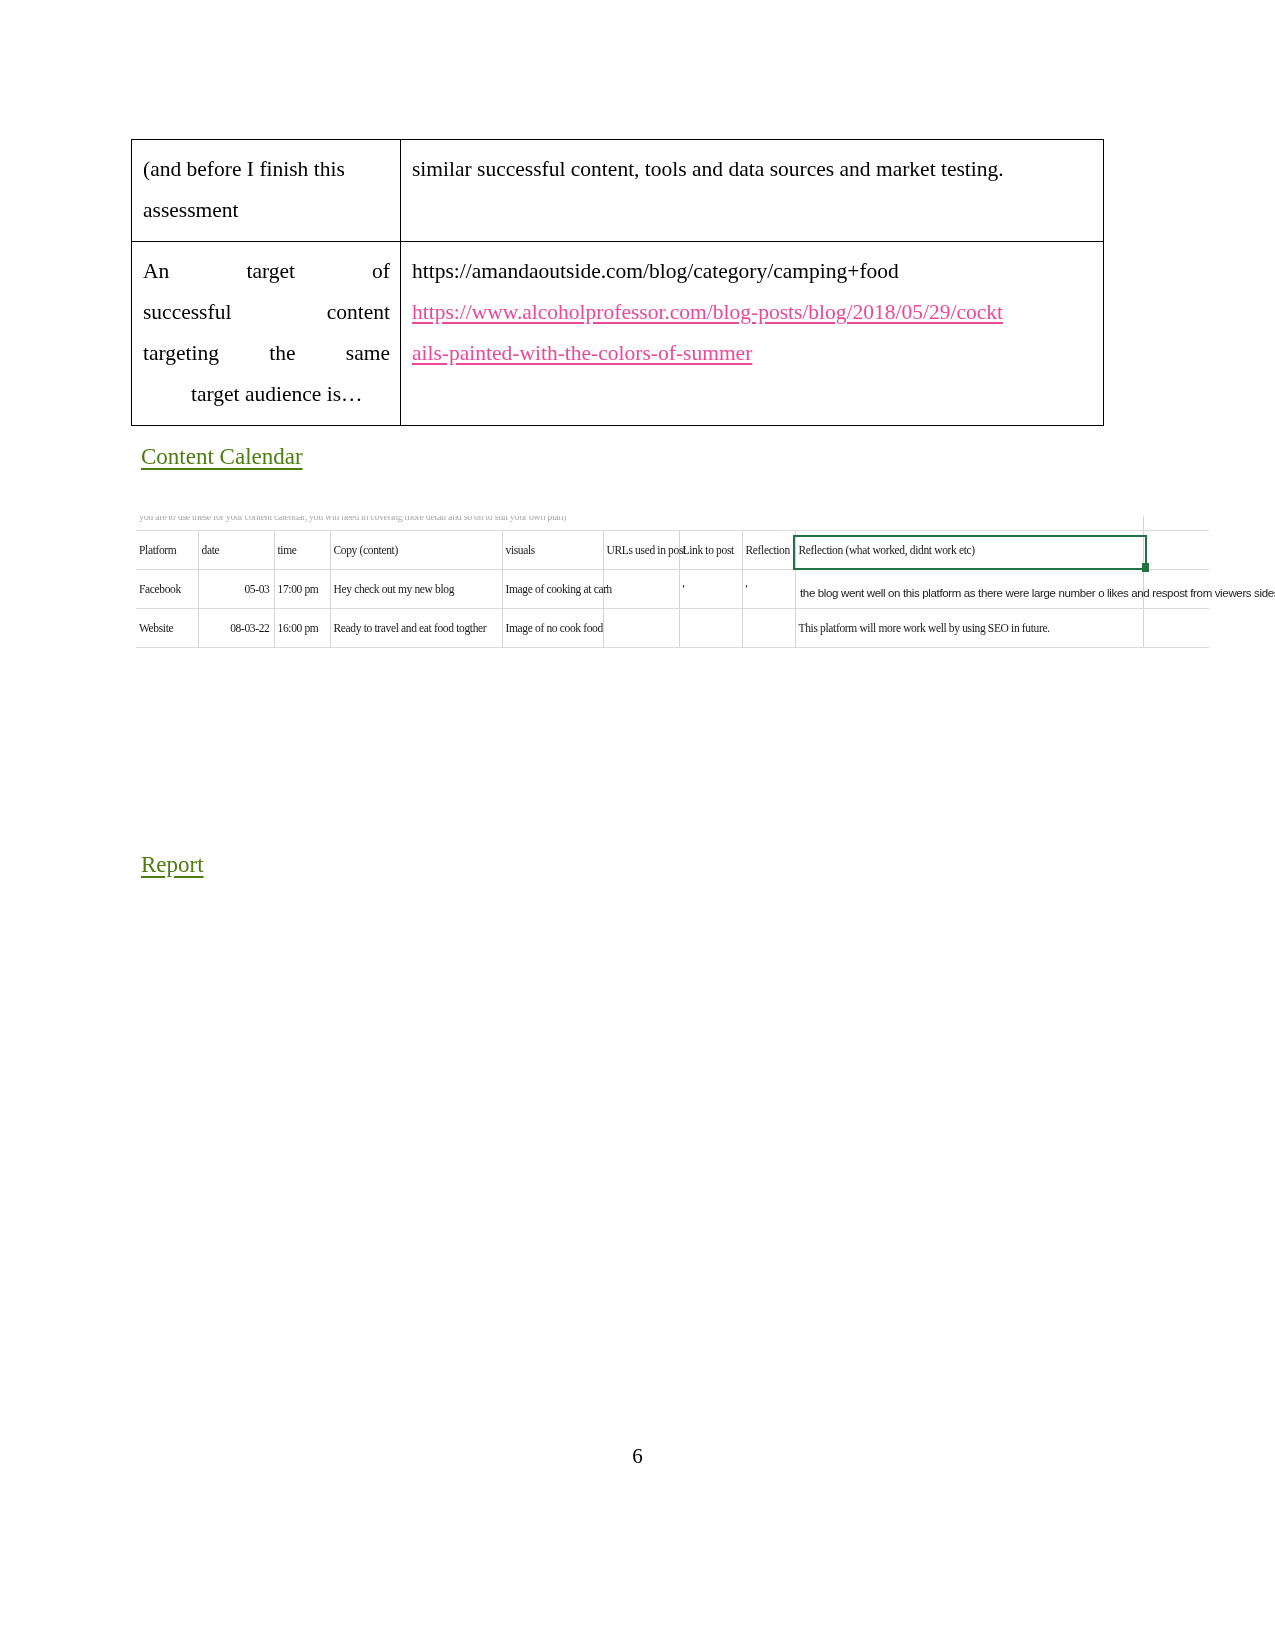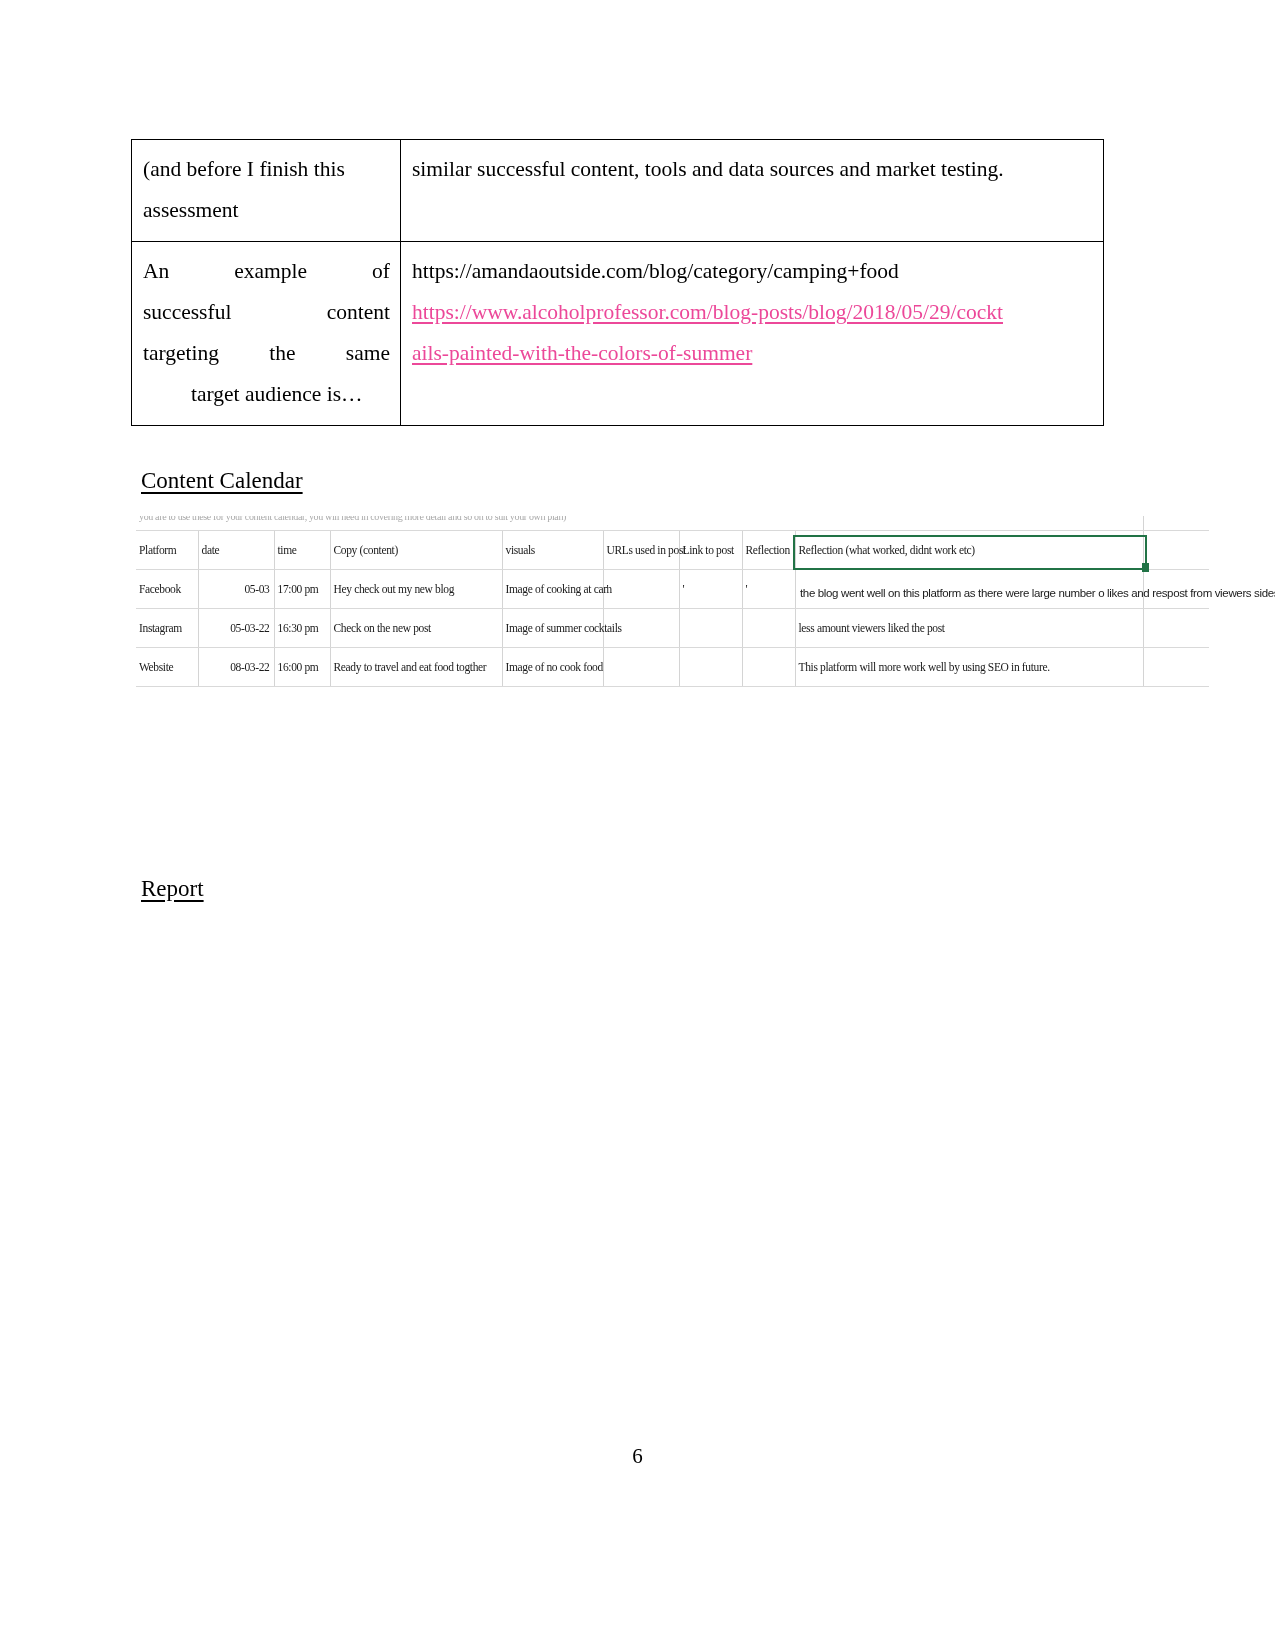--- a/index.html
+++ b/index.html
@@ -59,24 +59,23 @@
     text-decoration: underline;
     text-underline-offset: 3px;
     word-break: break-all;
   }
 
   
   .heading {
     position: absolute;
     font-family: "Liberation Serif", serif;
     font-size: 23px;
-    color: #000000;
+    color: #4d7c0f;
     text-decoration: underline;
     text-underline-offset: 4px;
-    margin-top: 24px;
   }
   #content-calendar-heading { left: 141px; top: 444px; }
   #report-heading { left: 141px; top: 852px; }
 
   
   .sheet-wrap {
     position: absolute;
     left: 136px;
     top: 516px;
     width: 1073px;
@@ -183,21 +182,21 @@
         <td class="col-left">
           <div>(and before I finish this</div>
           <div>assessment</div>
         </td>
         <td class="col-right">
           <div>similar successful content, tools and data sources and market testing.</div>
         </td>
       </tr>
       <tr>
         <td class="col-left justify-cell">
-          <div>An example of</div>
+          <div>An target of</div>
           <div>successful content</div>
           <div>targeting the same</div>
           <div class="lastline">target audience is…</div>
         </td>
         <td class="col-right">
           <div>https://amandaoutside.com/blog/category/camping+food</div>
           <a class="doclink" href="#">
             <span>https://www.alcoholprofessor.com/blog-posts/blog/2018/05/29/cockt</span><br>
             <span>ails-painted-with-the-colors-of-summer</span>
           </a>
@@ -252,32 +251,20 @@
           <td>17:00 pm</td>
           <td>Hey check out my new blog</td>
           <td>Image of cooking at cam</td>
           <td>'</td>
           <td>'</td>
           <td>'</td>
           <td></td>
           <td class="blank"></td>
         </tr>
 
-        <tr>
-          <td>Instagram</td>
-          <td class="num">05-03-22</td>
-          <td>16:30 pm</td>
-          <td>Check on the new post</td>
-          <td>Image of summer cocktails</td>
-          <td></td>
-          <td></td>
-          <td></td>
-          <td>less amount viewers liked the post</td>
-          <td class="blank"></td>
-        </tr>
 
         <tr>
           <td>Website</td>
           <td class="num">08-03-22</td>
           <td>16:00 pm</td>
           <td>Ready to travel and eat food togther</td>
           <td>Image of no cook food</td>
           <td></td>
           <td></td>
           <td></td>

